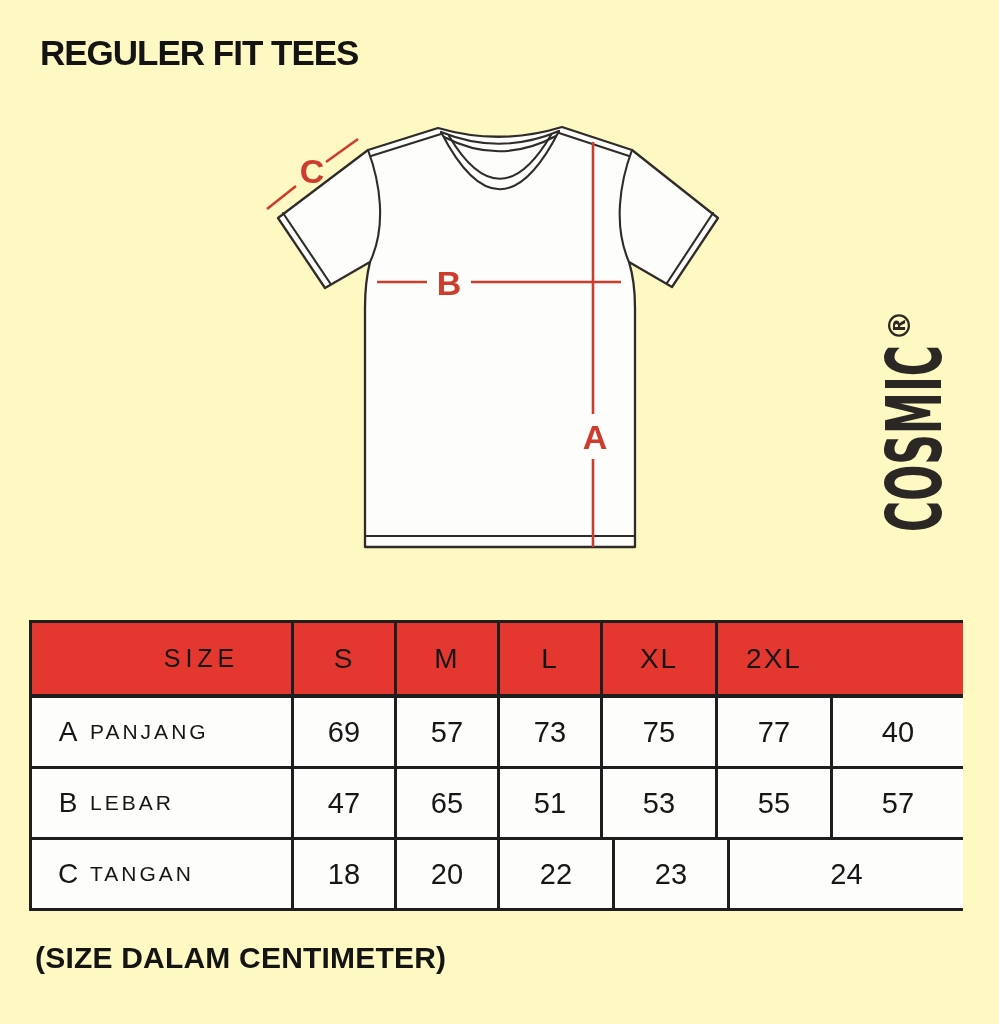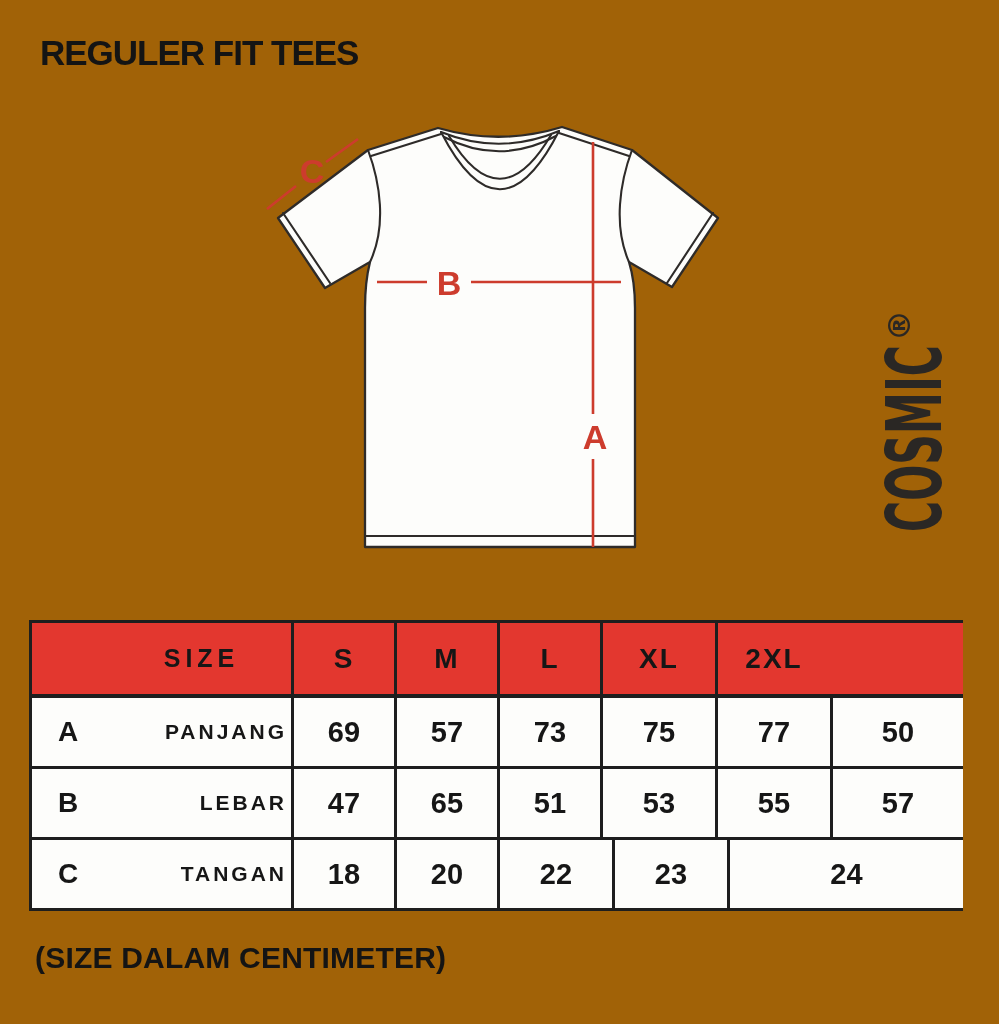--- a/index.html
+++ b/index.html
@@ -1,19 +1,19 @@
 <!DOCTYPE html>
 <html style="--header-red: #E3372F; --line-red: #CD3C2D; --outline: #2E2B29;"><head>
 <meta charset="utf-8">
 <style>
   html,body{margin:0;padding:0;background:#e9e9e9;}
   .page{
     position:relative;
     width:999px;height:1024px;
-    background:#a16207;
+    background:#fef9c3;
     font-family:"Liberation Sans",sans-serif;
     color:#1A1A1A;
     overflow:hidden;
     margin:0 auto;
   }
   .title{
     position:absolute;left:40px;top:33px;
     font-size:35px;font-weight:bold;letter-spacing:-1px;
     color:#141414;
   }
@@ -39,35 +39,35 @@
   }
   .t-row{display:flex;align-items:stretch;height:68px;}
   .t-header{
     height:71px;
     background:var(--header-red,#E3372F);
     border-bottom:4px solid #1E1E1E;
   }
   .t-body-row + .t-body-row{border-top:3px solid #1E1E1E;}
   .cell{
     display:flex;align-items:center;justify-content:center;
-    font-weight:bold;color:#161616;
+    font-weight:normal;color:#161616;
     box-sizing:border-box;
     min-width:0;
   }
   .cell + .cell{border-left:3px solid #1E1E1E;}
   .c0{flex:0 0 259px;}
   .cs{flex:0 0 103px;}
   .cx{flex:0 0 115px;}
   .cl{flex:1 1 auto;}
   .t-header .cell{font-size:28px;letter-spacing:2px;}
   .t-header .c0{justify-content:center;padding-left:80px;font-size:25px;letter-spacing:5px;}
   .val{font-size:29px;letter-spacing:0;}
   .firstcol{justify-content:flex-start;}
   .row-letter{flex:0 0 44px;margin-left:14px;text-align:center;font-size:28px;}
-  .row-name{flex:1 1 auto;text-align:right;font-size:21px;letter-spacing:3px;padding-right:4px;}
+  .row-name{flex:1 1 auto;text-align:left;font-size:21px;letter-spacing:3px;padding-right:4px;}
   .footnote{
     position:absolute;left:35px;top:941px;width:855px;
     text-align:left;
     font-size:30px;font-weight:bold;letter-spacing:0.2px;
     color:#141414;
   }
 </style>
 </head>
 <body>
 
@@ -151,21 +151,21 @@
       <div class="cell cs val">
           <span>73</span>
         </div>
       <div class="cell cx val">
           <span>75</span>
         </div>
       <div class="cell cx val">
           <span>77</span>
         </div>
       <div class="cell cl val">
-          <span>50</span>
+          <span>40</span>
         </div>
     </div>
 
     <div class="t-row t-body-row">
       <div class="cell c0 firstcol">
         <span class="row-letter">B</span>
         <span class="row-name">LEBAR</span>
       </div>
       <div class="cell cs val">
           <span>47</span>

